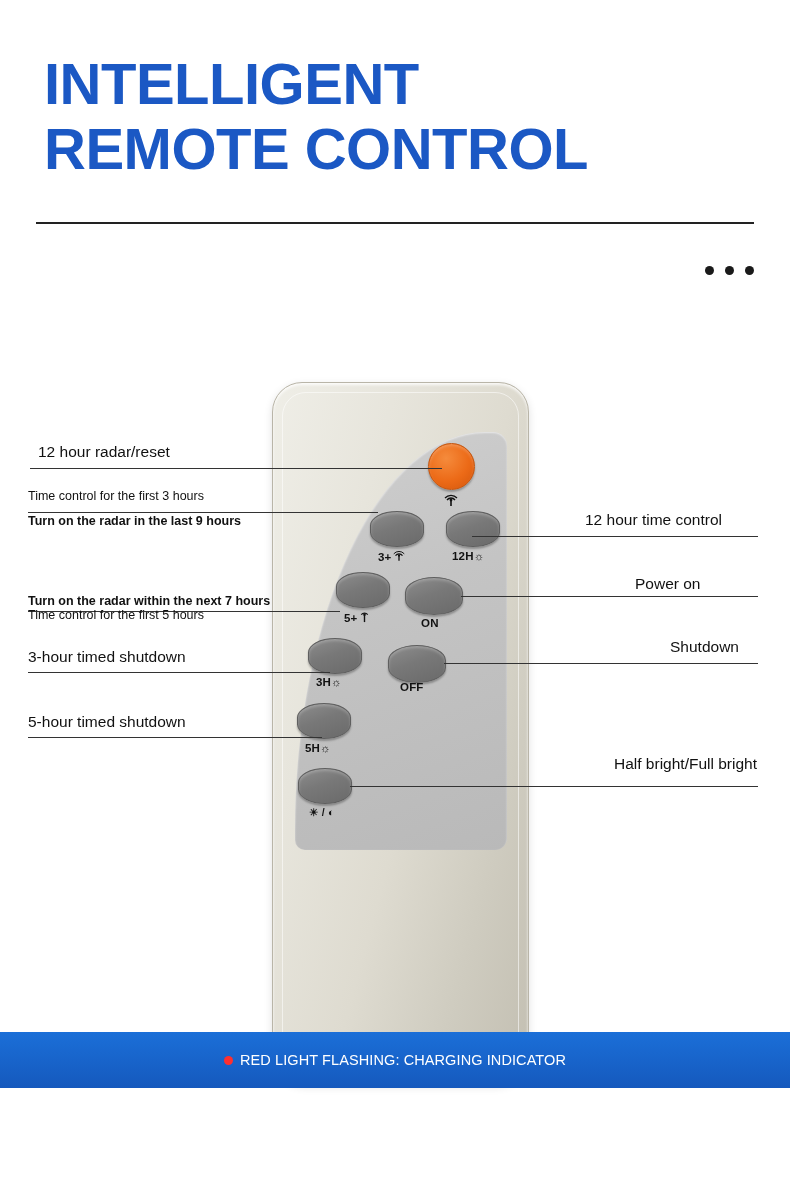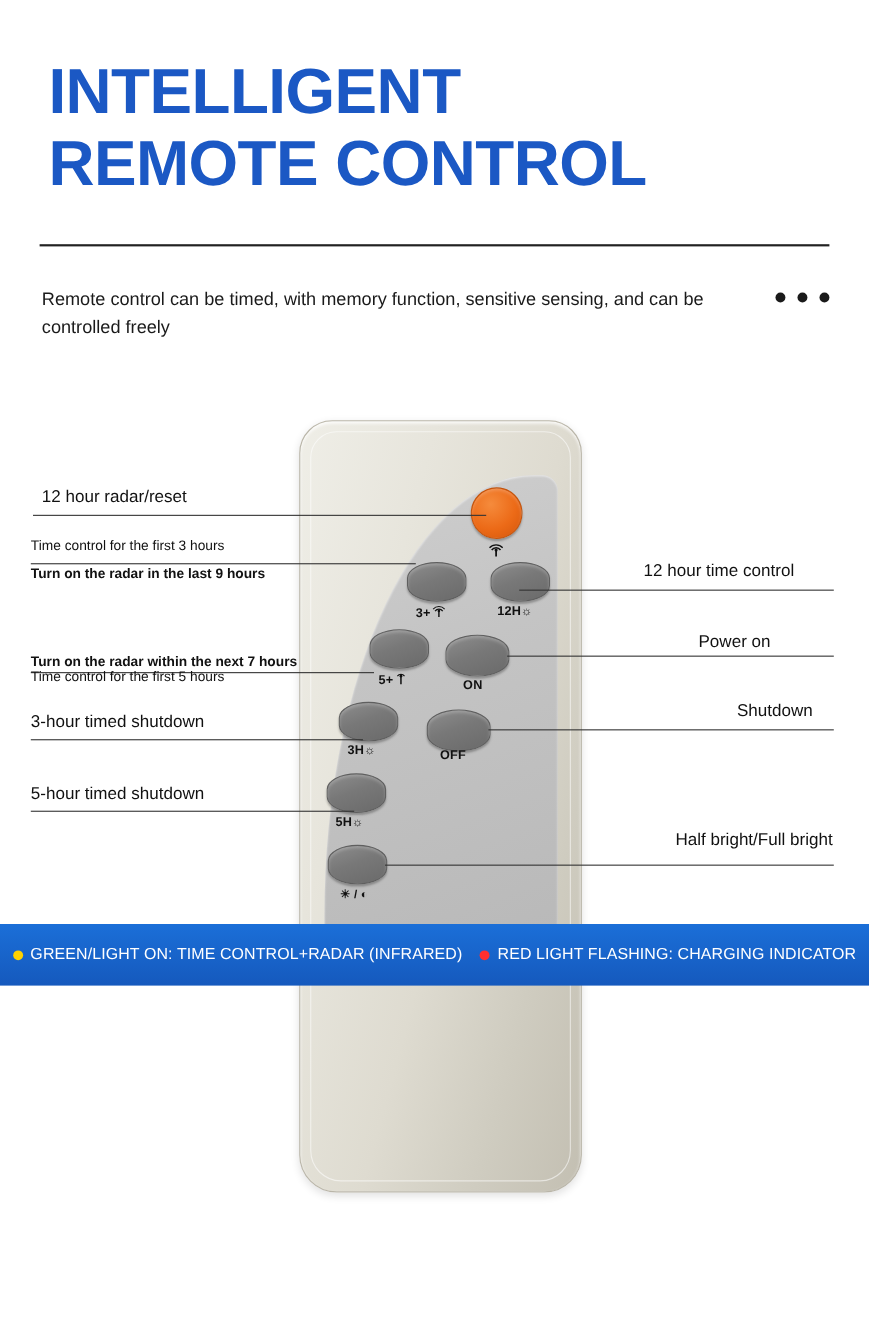--- a/index.html
+++ b/index.html
@@ -12,21 +12,21 @@
     background: #ffffff;
     font-family: "Liberation Sans", sans-serif;
     overflow: hidden;
     position: relative;
   }
 
   
   .page {
     position: relative;
     width: 790px;
-    height: 896px;
+    height: 1088px;
     border-radius: 19px;
   }
   .title {
     position: absolute;
     left: 44px;
     top: 52px;
     width: 700px;
     color: #1b58c4;
     font-size: 58px;
     line-height: 1.12;
@@ -187,21 +187,20 @@
 
 <div class="page">
 
   <div class="title">
     <span>INTELLIGENT</span>
     <span class="line2">REMOTE CONTROL</span>
   </div>
 
   <div class="rule"></div>
 
-  <div class="subtitle">Remote control can be timed, with memory function, sensitive sensing, and can be controlled freely</div>
 
   <div class="dots">
     <i></i>
     <i></i>
     <i></i>
   </div>
 
   <div class="remote-wrap">
 
     <div class="remote"></div>
@@ -282,23 +281,19 @@
     <div class="callout-text" style="left:585px; top:511px;">12 hour time control</div>
     <div class="callout-text" style="left:635px; top:575px;">Power on</div>
     <div class="callout-text" style="left:670px; top:638px;">Shutdown</div>
     <div class="callout-text" style="left:570px; top:755px;margin-left:44px;">Half bright/Full bright</div>
 
   </div>
 
   <div class="footer">
     <div class="footer-inner">
       <div class="fitem">
-        <span class="fdot green"></span>
-        <span>GREEN/LIGHT ON: TIME CONTROL+RADAR (INFRARED)</span>
-      </div>
-      <div class="fitem">
         <span class="fdot red"></span>
         <span>RED LIGHT FLASHING: CHARGING INDICATOR</span>
       </div>
     </div>
   </div>
 
 </div>
 
 </body></html>

